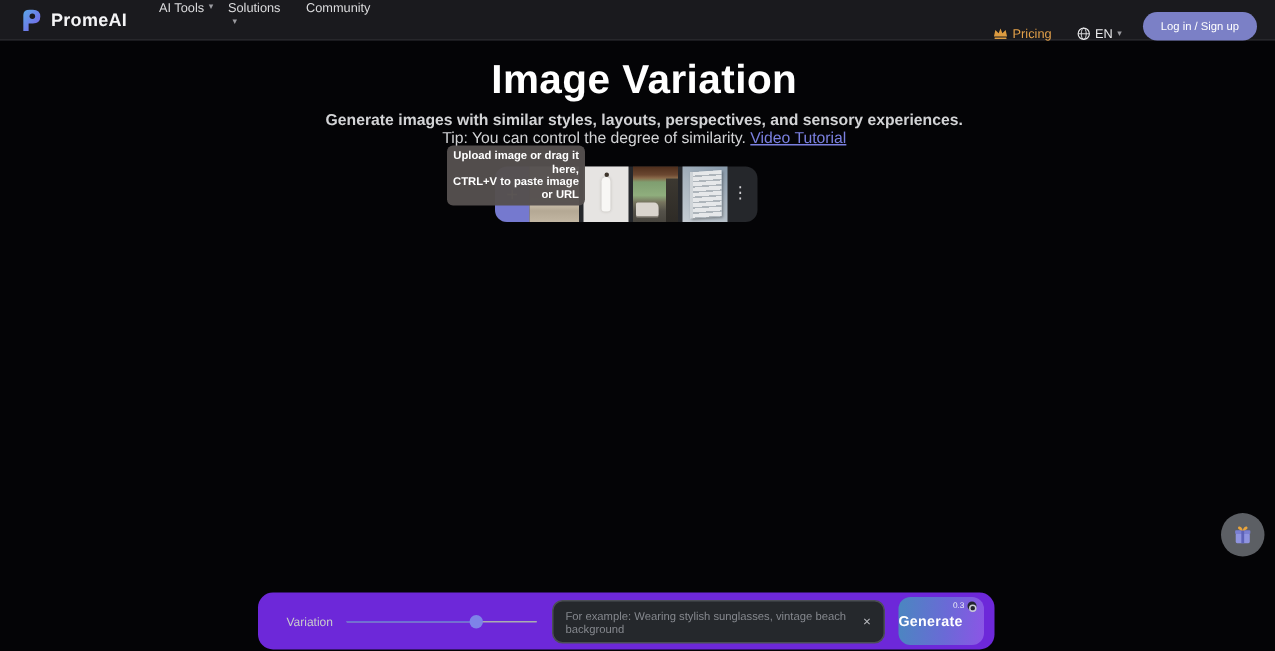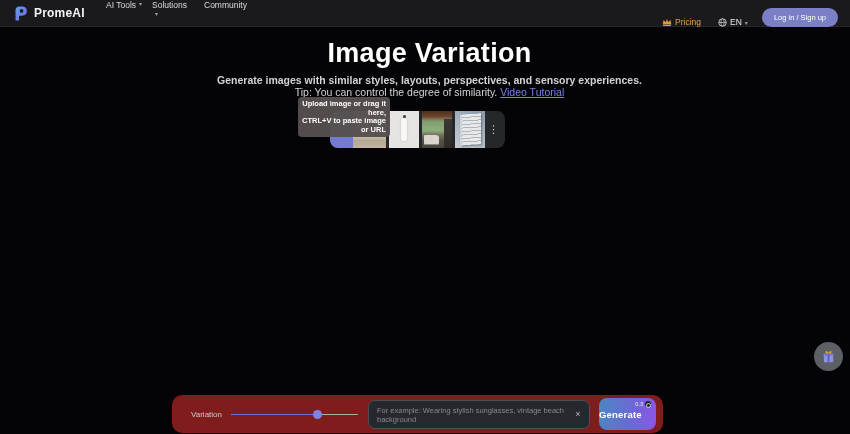--- a/index.html
+++ b/index.html
@@ -68,21 +68,21 @@
   .more-menu { margin-left:auto; margin-right:6px; color:#cfcfd2; font-size:11px;
     letter-spacing:0; cursor:pointer; line-height:11px; padding:2px 3px; }
 
   
   .gift-fab { position:absolute; left:814px; top:342px; width:29px; height:29px; border-radius:50%;
     background:#5c5f64; border:none; cursor:pointer; display:flex; align-items:center;
     justify-content:center; padding:0; }
 
   
   .panel { position:absolute; left:172px; top:395px; width:491px; height:38px;
-    background:#7f1d1d; border-radius:10px; display:flex; align-items:center; }
+    background:#6d28d9; border-radius:10px; display:flex; align-items:center; }
   .variation-label { margin-left:19px; color:#c9cacd; font-size:8px; flex:0 0 auto; }
   .slider { position:relative; width:127px; height:9px; margin-left:9px; flex:0 0 auto; cursor:pointer; }
   .slider-track { position:absolute; left:0; right:0; top:4px; height:1.5px; background:#aaacb0; border-radius:1px; }
   .slider-fill { position:absolute; left:0; width:68%; top:4px; height:1.5px; background:#6b70d6; border-radius:1px; }
   .slider-thumb { position:absolute; left:68%; top:0; width:9px; height:9px; margin-left:-4.5px;
     border-radius:50%; background:#7e83e8; }
   .prompt-box { position:relative; margin-left:10px; width:222px; height:29px;
     background:#25282c; border:1px solid #4b4e54; border-radius:7px; flex:0 0 auto; }
   .prompt-input { position:absolute; inset:0; width:100%; height:100%; background:transparent;
     border:none; outline:none; resize:none; color:#c6c8cc; font-size:7.5px;

